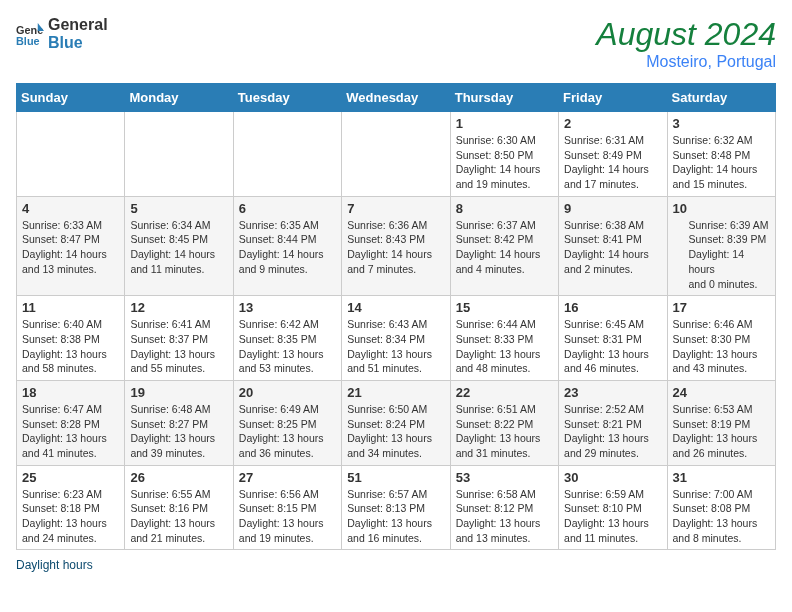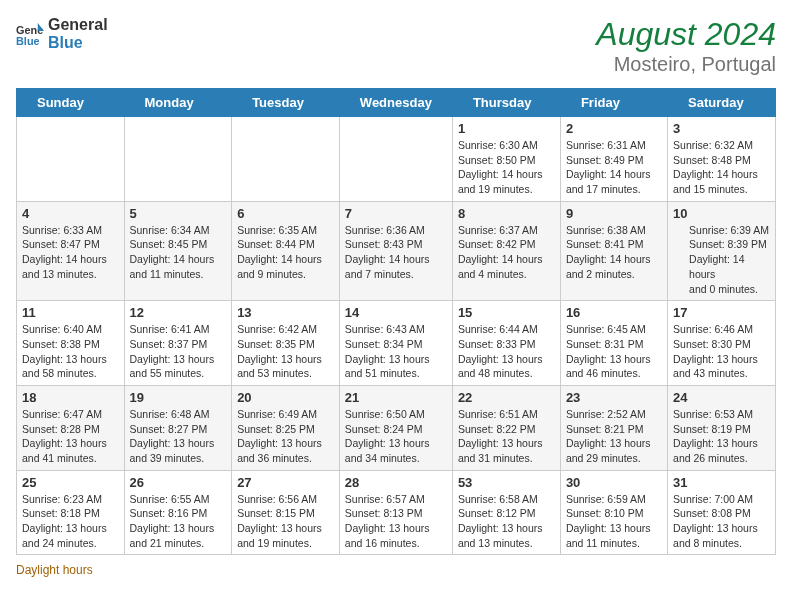--- a/index.html
+++ b/index.html
@@ -28,32 +28,32 @@
     .title-block {
       text-align: right;
     }
     .month-year {
       font-size: 32px;
       font-weight: normal;
       color: #15803d;
       font-style: italic;
     }
     .location {
-      font-size: 20px;
-      color: #737373;
+      font-size: 16px;
+      color: #3b82f6;
     }
     .calendar {
       width: 100%;
       border-collapse: collapse;
       font-size: 11px;
     }
     .calendar th {
       background: #2a7db5;
       color: #fff;
-      padding: 6px 20px;
+      padding: 6px 4px;
       text-align: left;
       font-size: 13px;
       font-weight: bold;
       border: 1px solid #2a7db5;
     }
     .calendar td {
       border: 1px solid #ccc;
       vertical-align: top;
       padding: 4px 5px;
       width: calc(100% / 7);
@@ -74,21 +74,21 @@
       color: #333;
       font-size: 10.5px;
       line-height: 1.4;
     }
     .empty {
       background: #fff !important;
     }
     .footer-note {
       margin-top: 8px;
       font-size: 12px;
-      color: #a16207;
+      color: #0c4a6e;
     }
   </style>
 </head>
 <body>
 
 <div class="header">
   <div class="logo">
     <svg class="logo-icon" viewBox="0 0 36 36">
       <text x="0" y="18" font-size="14" font-weight="bold" fill="#333">General</text>
       <text x="0" y="32" font-size="14" font-weight="bold" fill="#2a7db5">Blue</text>
@@ -314,21 +314,21 @@
 and 21 minutes.</div>
         </td>
         <td>
           <span class="day-num">27</span>
           <div class="day-info" style="white-space: pre-line;">Sunrise: 6:56 AM
 Sunset: 8:15 PM
 Daylight: 13 hours
 and 19 minutes.</div>
         </td>
         <td>
-          <span class="day-num">28</span>
+          <span class="day-num">51</span>
           <div class="day-info" style="white-space: pre-line;">Sunrise: 6:57 AM
 Sunset: 8:13 PM
 Daylight: 13 hours
 and 16 minutes.</div>
         </td>
         <td>
           <span class="day-num">53</span>
           <div class="day-info" style="white-space: pre-line;">Sunrise: 6:58 AM
 Sunset: 8:12 PM
 Daylight: 13 hours

